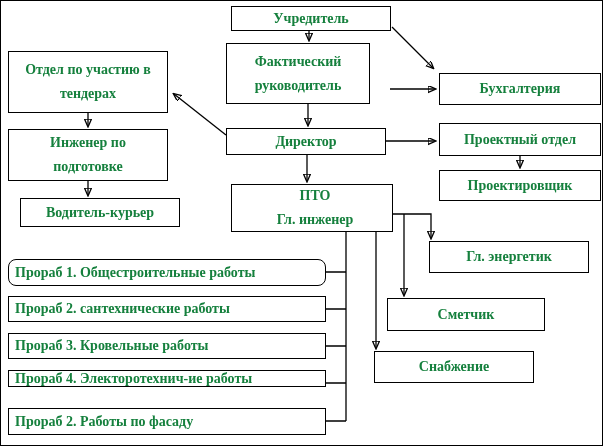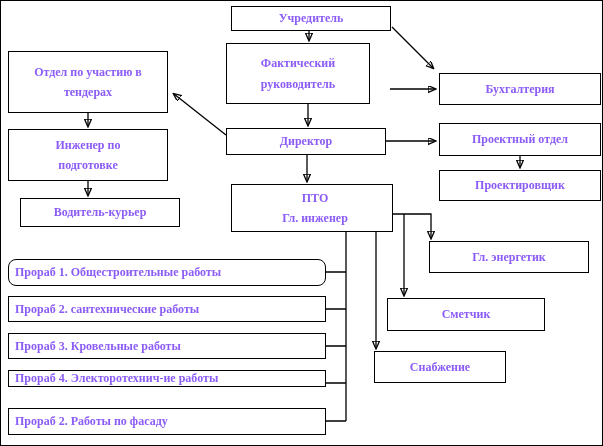--- a/index.html
+++ b/index.html
@@ -28,23 +28,23 @@
   .node {
     position: absolute;
     box-sizing: border-box;
     border: 1px solid #000;
     background: #fff;
     display: flex;
     align-items: center;
     justify-content: center;
     text-align: center;
     font-weight: bold;
-    font-size: 12px;
+    font-size: 14px;
     line-height: 1.7;
-    color: #8b5cf6;
+    color: #15803d;
     white-space: pre-line;
   }
   .node.left-align {
     justify-content: flex-start;
     text-align: left;
     padding-left: 6px;
   }
   .edges path, .edges line, .edges polyline {
     stroke: #000;
     stroke-width: 1.3;
@@ -88,21 +88,21 @@
   <div class="node" style="left:225px; top:127px; width:160px; height:27px;">Директор</div>
   <div class="node" style="left:438px; top:122px; width:162px; height:33px;">Проектный отдел</div>
   <div class="node" style="left:7px;   top:128px; width:160px; height:52px;">Инженер по
 подготовке</div>
   <div class="node" style="left:438px; top:169px; width:162px; height:31px;">Проектировщик</div>
   <div class="node" style="left:19px;   top:197px; width:160px; height:29px;">Водитель-курьер</div>
   <div class="node" style="left:230px; top:183px; width:162px; height:48px;padding-left:6px;">ПТО
 Гл. инженер</div>
   <div class="node" style="left:428px; top:240px; width:160px; height:32px;">Гл. энергетик</div>
   <div class="node" style="left:386px; top:297px; width:158px; height:33px;">Сметчик</div>
-  <div class="node" style="left:373px; top:350px; width:132px; height:32px;">Снабжение</div>
+  <div class="node" style="left:373px; top:350px; width:160px; height:32px;">Снабжение</div>
 
   <div class="node left-align" style="left:7px; top:258px; width:318px; height:27px;border-radius:8px;">Прораб 1. Общестроительные работы</div>
   <div class="node left-align" style="left:7px; top:295px; width:318px; height:26px;">Прораб 2. сантехнические работы</div>
   <div class="node left-align" style="left:7px; top:332px; width:318px; height:26px;">Прораб 3. Кровельные работы</div>
   <div class="node left-align" style="left:7px; top:369px; width:318px; height:17px;">Прораб 4. Электоротехнич-ие работы</div>
   <div class="node left-align" style="left:7px; top:407px; width:318px; height:27px;">Прораб 2. Работы по фасаду</div>
 
 </div>
 
 </body></html>

